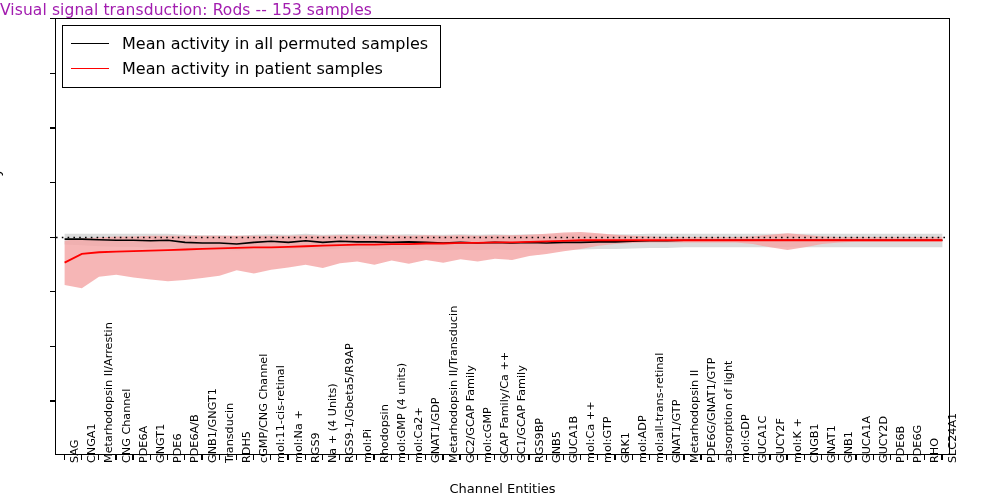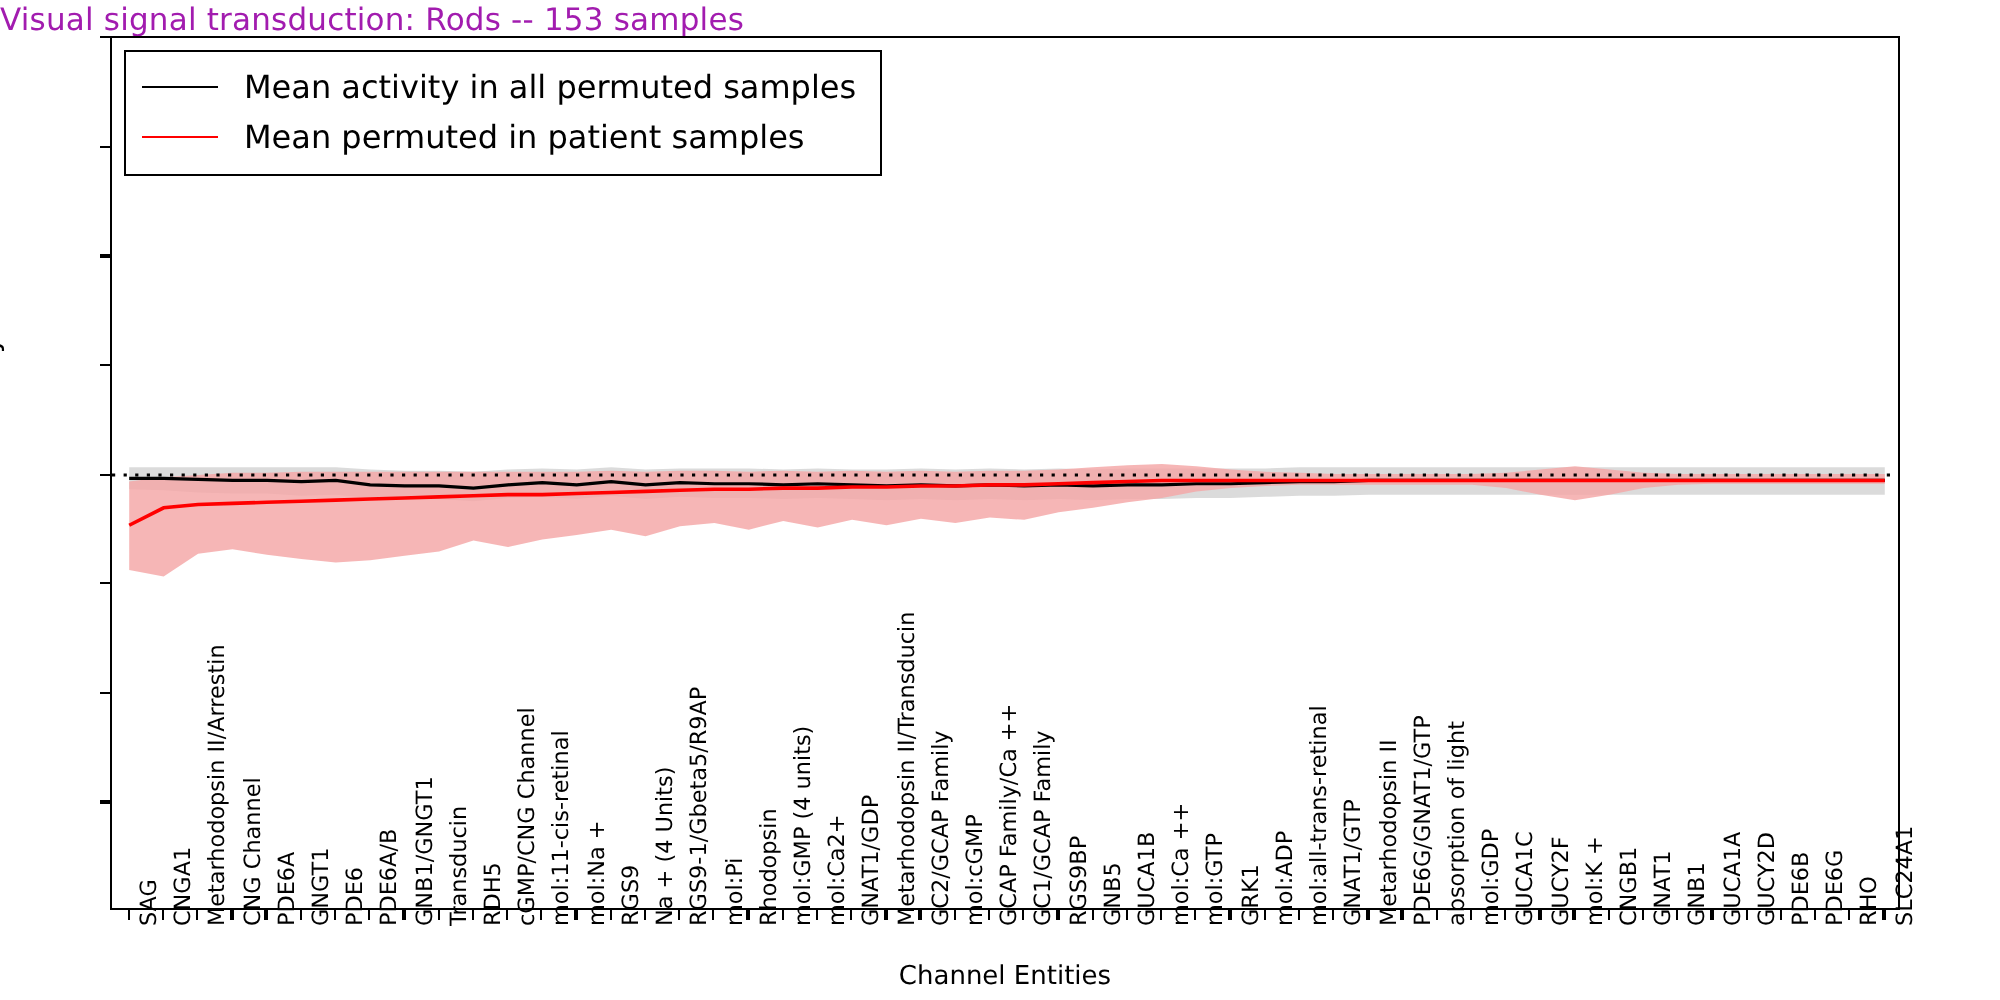--- a/index.html
+++ b/index.html
@@ -180,16 +180,16 @@
       <div class="xlab" style="left: 945.694px; top: 463px;">SLC24A1</div>
     </div>
 
   <div id="legend">
       <div class="legrow">
         <div class="legline" style="border-top-color: rgb(0, 0, 0);"></div>
         <div class="legtxt">Mean activity in all permuted samples</div>
       </div>
       <div class="legrow">
         <div class="legline" style="border-top-color: rgb(255, 0, 0);"></div>
-        <div class="legtxt">Mean permuted in patient samples</div>
+        <div class="legtxt">Mean activity in patient samples</div>
       </div>
     </div>
 </div>
 
 </body></html>

